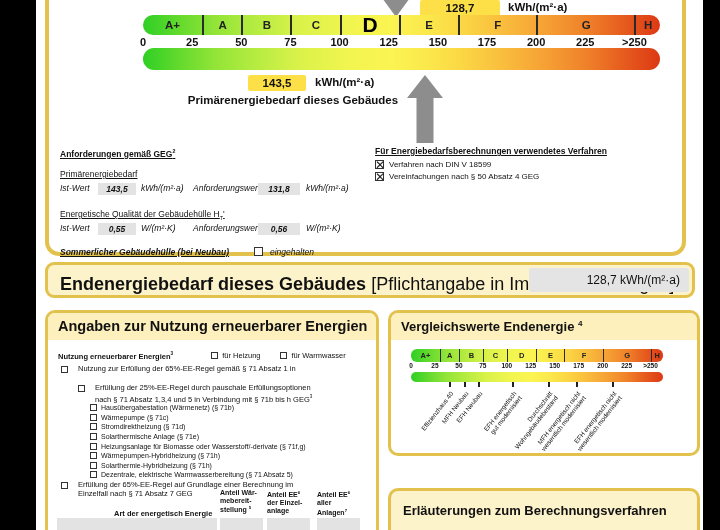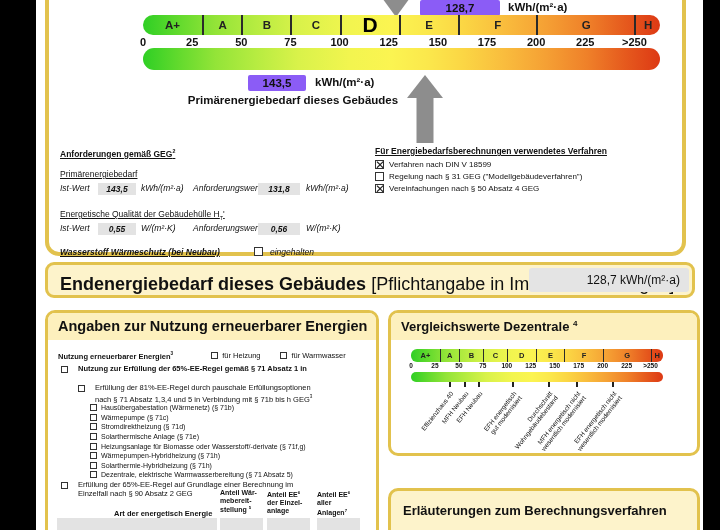--- a/index.html
+++ b/index.html
@@ -22,21 +22,21 @@
   .seg{position:absolute;top:0;height:100%;display:flex;align-items:center;justify-content:center;box-sizing:border-box;}
   .seg.tickL{border-left:2px solid #2a2a2a;}
   .seg-label{font-weight:bold;font-size:11.5px;color:#222;}
   .seg-label.current{font-size:21px;color:#000;}
   .tick-row{position:absolute;left:0;top:20px;width:100%;height:13px;}
   .tickl{position:absolute;transform:translateX(-50%);font-weight:bold;font-size:11px;top:1px;white-space:nowrap;}
   #top-bar{position:absolute;left:0;top:33px;width:100%;height:22px;border-radius:11px;}
 
   #end-arrow{position:absolute;top:-24px;width:0;height:0;border-left:19px solid transparent;
              border-right:19px solid transparent;border-top:26px solid #8d8d8d;transform:translateX(-50%);}
-  .val-box{position:absolute;background:#8b5cf6;font-weight:bold;font-size:11.5px;text-align:center;border-radius:2px;}
+  .val-box{position:absolute;background:#fde047;font-weight:bold;font-size:11.5px;text-align:center;border-radius:2px;}
   #end-box{top:-15px;width:80px;height:16px;line-height:16px;}
   .unit-label{position:absolute;font-weight:bold;font-size:11.5px;white-space:nowrap;}
   #end-unit{top:-14px;}
   #pri-box{left:105px;top:60px;width:58px;height:16px;line-height:16px;}
   #pri-unit{left:172px;top:61px;}
   #pri-label{position:absolute;left:25px;top:79px;width:250px;text-align:center;font-weight:bold;font-size:11.5px;}
   #up-head{position:absolute;top:60px;width:0;height:0;border-left:18px solid transparent;
            border-right:18px solid transparent;border-bottom:23px solid #8d8d8d;transform:translateX(-50%);}
   #up-shaft{position:absolute;top:82px;width:17px;height:46px;background:#8d8d8d;transform:translateX(-50%);}
 
@@ -63,21 +63,21 @@
             font-weight:bold;box-sizing:border-box;}
   #rn-head{font-size:14.5px;padding:5px 0 0 10px;}
   #cmp-head{font-size:13px;padding:6px 0 0 10px;}
 
   #rn-usage{position:absolute;left:10px;top:38px;display:flex;align-items:center;font-size:7.5px;font-weight:bold;white-space:nowrap;}
   #usage-opts{display:flex;margin-left:38px;font-weight:normal;}
   .uopt{display:flex;align-items:center;gap:4px;}
   .uopt + .uopt{margin-left:20px;}
 
   .rn-item{position:absolute;font-size:7.5px;line-height:8.8px;}
-  #rn-item1{left:13px;top:52px;font-weight:bold;}
+  #rn-item1{left:13px;top:52px;font-weight:normal;}
   #rn-item2{left:30px;top:71px;}
   #rn-item3{left:13px;top:168px;}
   .rn-item > .cb{position:absolute;left:0;top:1px;}
   .itxt{margin-left:17px;white-space:nowrap;}
 
   #rn-opts{position:absolute;left:42px;top:90px;}
   .e-item{display:flex;align-items:center;gap:4px;height:9.6px;font-size:7px;white-space:nowrap;}
 
   .rn-col{position:absolute;top:176px;font-size:7px;font-weight:bold;line-height:7.6px;white-space:nowrap;}
   #rn-col2{left:172px;} #rn-col3{left:219px;} #rn-col4{left:269px;}
@@ -178,36 +178,32 @@
       <div class="abs" style="top:61px;left:0;text-decoration:underline;"><span>Energetische Qualität der Gebäudehülle H</span><sub>T</sub><span>'</span></div>
       <div class="req-row" style="top:75px;">
         <span style="left:0;">Ist-Wert</span>
         <span class="gbox" style="left:38px;width:38px;">0,55</span>
         <span style="left:81px;">W/(m²·K)</span>
         <span style="left:133px;">Anforderungswert</span>
         <span class="gbox" style="left:198px;width:42px;">0,56</span>
         <span style="left:246px;">W/(m²·K)</span>
       </div>
       <div class="req-row" style="top:99px;">
-        <span class="u" style="left:0;">Wasserstoff Wärmeschutz (bei Neubau)</span>
+        <span class="u" style="left:0;">Sommerlicher Gebäudehülle (bei Neubau)</span>
         <span class="cb" style="left:194px;top:0;"></span>
         <span style="left:210px;">eingehalten</span>
       </div>
     </div>
 
     <div id="methods-block">
       <div class="m-title">Für Energiebedarfsberechnungen verwendetes Verfahren</div>
       <div id="methods-list">
           <div class="m-item">
             <span class="cb checked"></span>
             <span>Verfahren nach DIN V 18599</span>
-          </div>
-          <div class="m-item">
-            <span class="cb"></span>
-            <span>Regelung nach § 31 GEG ("Modellgebäudeverfahren")</span>
           </div>
           <div class="m-item">
             <span class="cb checked"></span>
             <span>Vereinfachungen nach § 50 Absatz 4 GEG</span>
           </div>
         </div>
     </div>
 
     <div id="banner" class="gold-box">
       <div id="banner-title"><b>Endenergiebedarf dieses Gebäudes</b> <span>[Pflichtangabe in Immobilienanzeigen]</span></div>
@@ -234,21 +230,21 @@
       <div id="rn-item1" class="rn-item">
         <span class="cb sm"></span>
         <div class="itxt">
           <div>Nutzung zur Erfüllung der 65%-EE-Regel gemäß § 71 Absatz 1 in</div>
         </div>
       </div>
 
       <div id="rn-item2" class="rn-item">
         <span class="cb sm"></span>
         <div class="itxt">
-          <div>Erfüllung der 81%-EE-Regel durch pauschale Erfüllungsoptionen</div>
+          <div>Erfüllung der 25%-EE-Regel durch pauschale Erfüllungsoptionen</div>
           <div><span>nach § 71 Absatz 1,3,4 und 5 in Verbindung mit § 71b bis h GEG</span><sup>3</sup></div>
         </div>
       </div>
 
       <div id="rn-opts">
           <div class="e-item">
             <span class="cb sm"></span>
             <span>Hausübergabestation (Wärmenetz) (§ 71b)</span>
           </div>
           <div class="e-item">
@@ -278,21 +274,21 @@
           <div class="e-item">
             <span class="cb sm"></span>
             <span>Dezentrale, elektrische Warmwasserbereitung (§ 71 Absatz 5)</span>
           </div>
         </div>
 
       <div id="rn-item3" class="rn-item">
         <span class="cb sm"></span>
         <div class="itxt">
           <div>Erfüllung der 65%-EE-Regel auf Grundlage einer Berechnung im</div>
-          <div>Einzelfall nach § 90 Absatz 2 GEG</div>
+          <div>Einzelfall nach § 71 Absatz 7 GEG</div>
         </div>
       </div>
 
       <div id="rn-col1">Art der energetisch Energie</div>
       <div id="rn-col2" class="rn-col">
         <div>Anteil Wär-</div>
         <div>mebereit-</div>
         <div><span>stellung</span> <sup>5</sup></div>
       </div>
       <div id="rn-col3" class="rn-col">
@@ -306,21 +302,21 @@
         <div><span>Anlagen</span><sup>7</sup></div>
       </div>
 
       <div id="cell1" class="rn-cell"></div>
       <div id="cell2" class="rn-cell"></div>
       <div id="cell3" class="rn-cell"></div>
       <div id="cell4" class="rn-cell"></div>
     </div>
 
     <div id="cmp-box" class="gold-box">
-      <div id="cmp-head" class="box-head"><span>Vergleichswerte Dezentrale</span> <sup>4</sup></div>
+      <div id="cmp-head" class="box-head"><span>Vergleichswerte Endenergie</span> <sup>4</sup></div>
       <div id="cmp-wrap">
         <div id="cmp-letters" class="egrad">
             <div class="seg" style="left: 0%; width: 11.4068%;">
               <span class="seg-label">A+</span>
             </div>
             <div class="seg tickL" style="left: 11.4068%; width: 7.60456%;">
               <span class="seg-label">A</span>
             </div>
             <div class="seg tickL" style="left: 19.0114%; width: 9.5057%;">
               <span class="seg-label">B</span>

